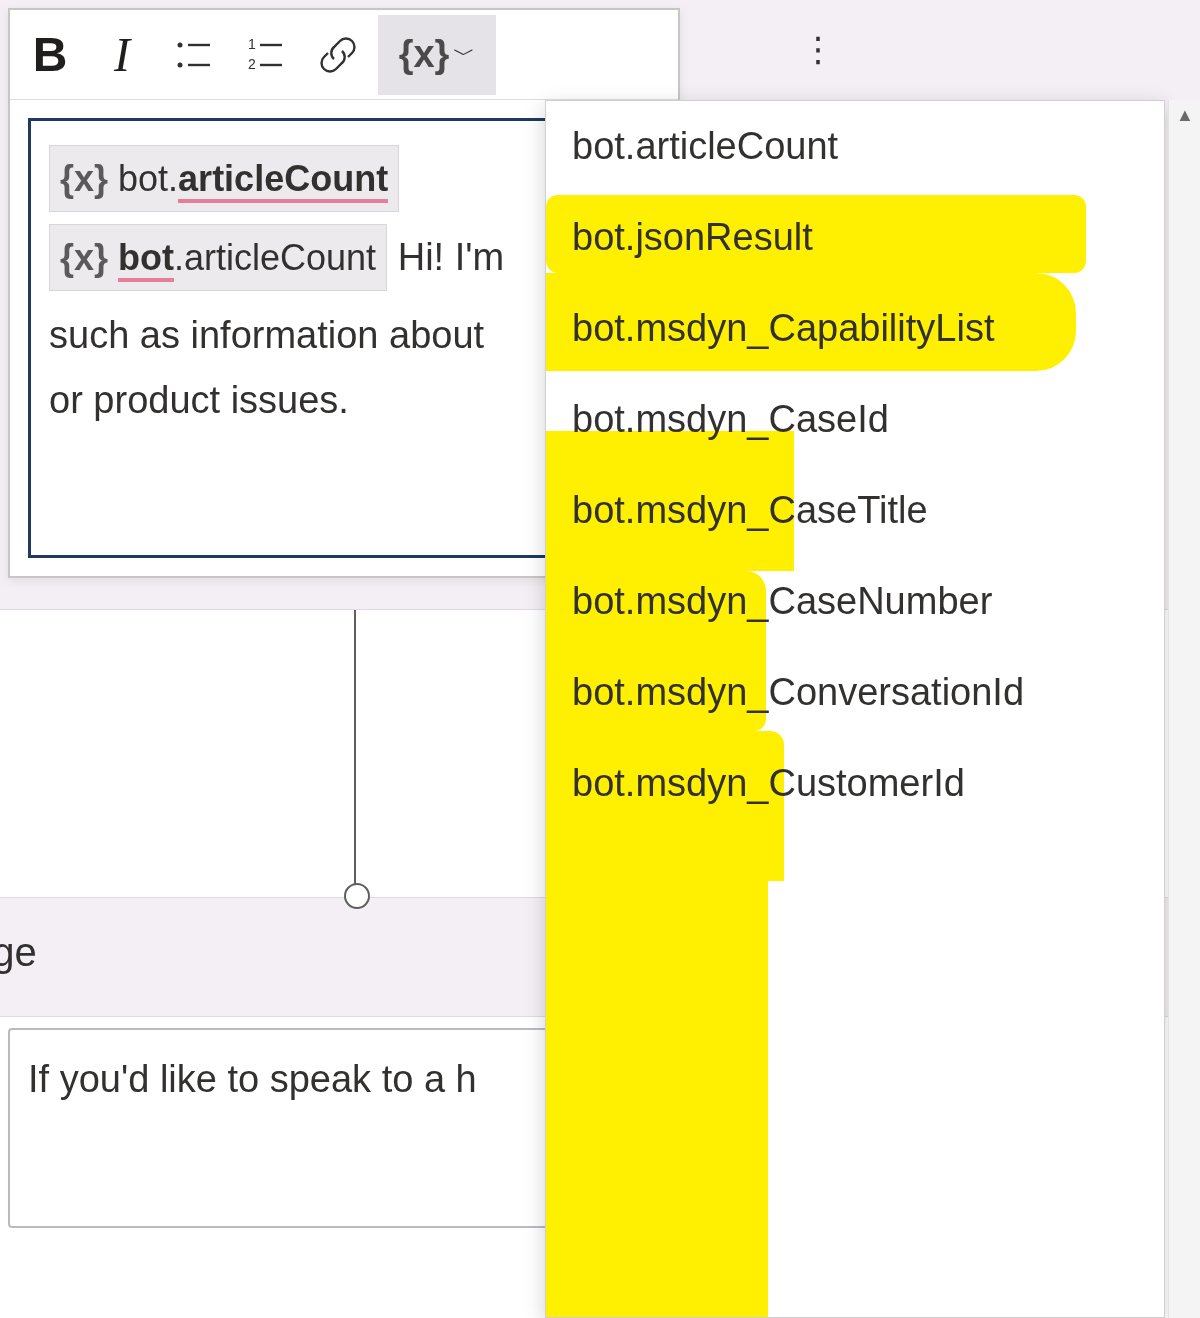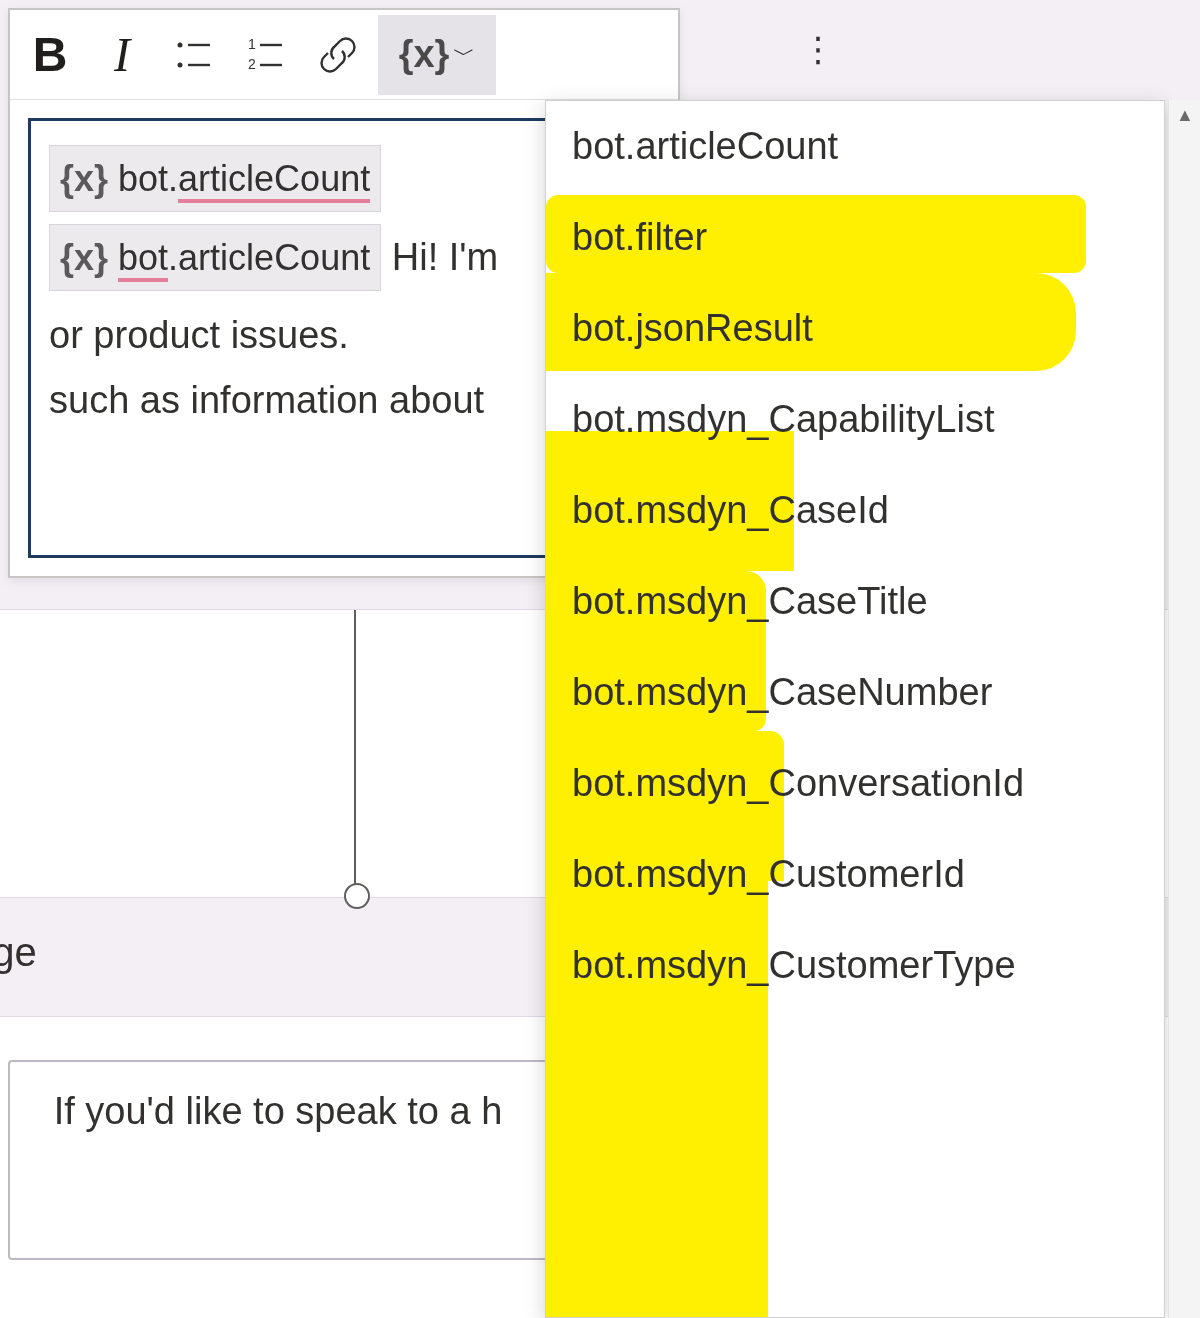--- a/index.html
+++ b/index.html
@@ -53,32 +53,31 @@
   .lower-label {
     position: absolute;
     left: -30px;
     top: 930px;
     font-size: 40px;
     color: #323130;
   }
   .lower-box {
     position: absolute;
     left: 8px;
-    top: 1060px;
+    top: 1028px;
     width: 540px;
     height: 200px;
     border: 2px solid #bdb8c2;
     border-radius: 4px;
     background: #fff;
     padding: 20px 18px;
     font-size: 38px;
     line-height: 1.55;
     color: #323130;
     overflow: hidden;
-    text-align: center;
   }
 
   
   .toolbar-panel {
     position: absolute;
     left: 8px;
     top: 8px;
     width: 672px;
     background: #fff;
     border: 2px solid #c8c6c4;
@@ -141,20 +140,21 @@
     border: 1px solid #d8d6da;
     padding: 2px 10px;
     gap: 10px;
     font-size: 36px;
     color: #323130;
     margin-bottom: 8px;
   }
   .var-chip .vxl { color: #5a5a5a; font-weight: 600; }
   .redun {
     border-bottom: 4px solid #e57e9a;
+    font-weight: bold;
   }
   .editor-row { margin-bottom: 4px; }
 
   
   .dropdown {
     position: absolute;
     left: 545px;
     top: 100px;
     width: 620px;
     height: 1218px;
@@ -254,41 +254,39 @@
         <span class="vxl">{x}</span>
         <span>bot.<span class="redun">articleCount</span></span>
       </span>
     </div>
     <div class="editor-row">
       <span class="var-chip">
         <span class="vxl">{x}</span>
         <span><span class="redun">bot</span>.articleCount</span>
       </span><span> Hi! I'm</span>
     </div>
+    <div>such as information about</div>
     <div>or product issues.</div>
-    <div>such as information about</div>
   </div>
 </div>
 
 <div class="dropdown">
 
   <div class="hl" style="left:0; top:94px; width:540px; height:78px; border-radius:12px;"></div>
   <div class="hl" style="left:0; top:172px; width:530px; height:98px; border-radius:0 40px 40px 0;"></div>
   <div class="hl" style="left:0; top:330px; width:248px; height:140px;"></div>
   <div class="hl" style="left:0; top:470px; width:220px; height:160px; border-radius:0 20px 12px 0;"></div>
   <div class="hl" style="left:0; top:630px; width:238px; height:150px; border-radius:0 14px 0 0;"></div>
   <div class="hl" style="left:0; top:780px; width:222px; height:440px;"></div>
 
   <div class="dd-item">bot.articleCount</div>
-  <div class="dd-item">bot.filter</div>
   <div class="dd-item">bot.jsonResult</div>
   <div class="dd-item">bot.msdyn_CapabilityList</div>
   <div class="dd-item">bot.msdyn_CaseId</div>
   <div class="dd-item">bot.msdyn_CaseTitle</div>
   <div class="dd-item">bot.msdyn_CaseNumber</div>
   <div class="dd-item">bot.msdyn_ConversationId</div>
   <div class="dd-item">bot.msdyn_CustomerId</div>
-  <div class="dd-item">bot.msdyn_CustomerType</div>
 </div>
 
 <div class="scrollbar">
   <div class="arrow up">▲</div>
 </div>
 
 </body></html>

